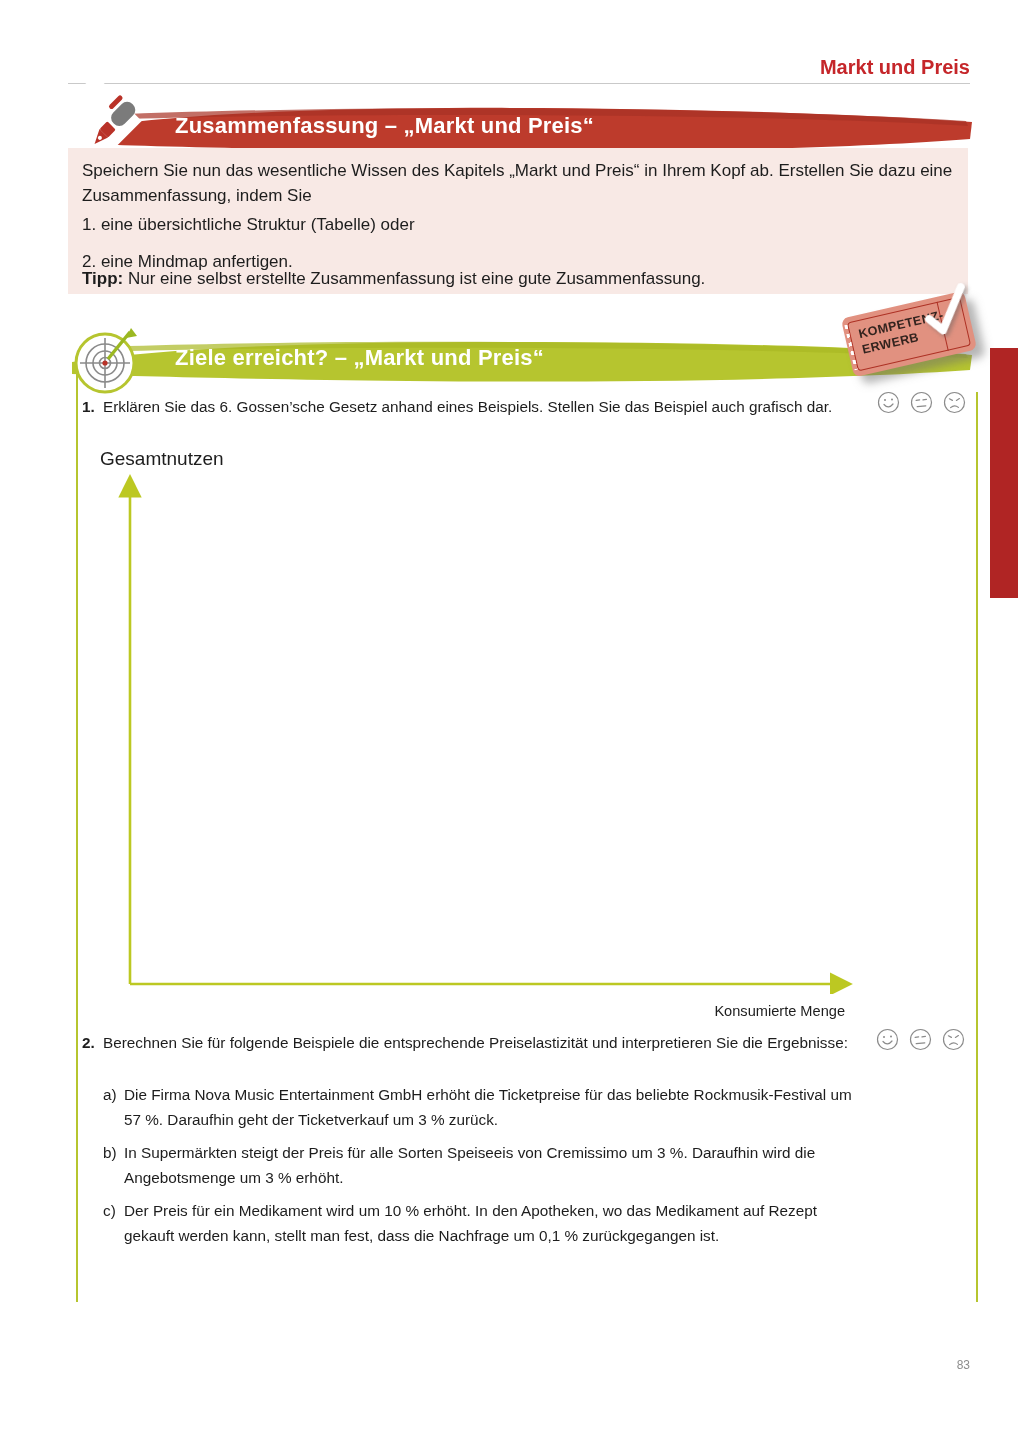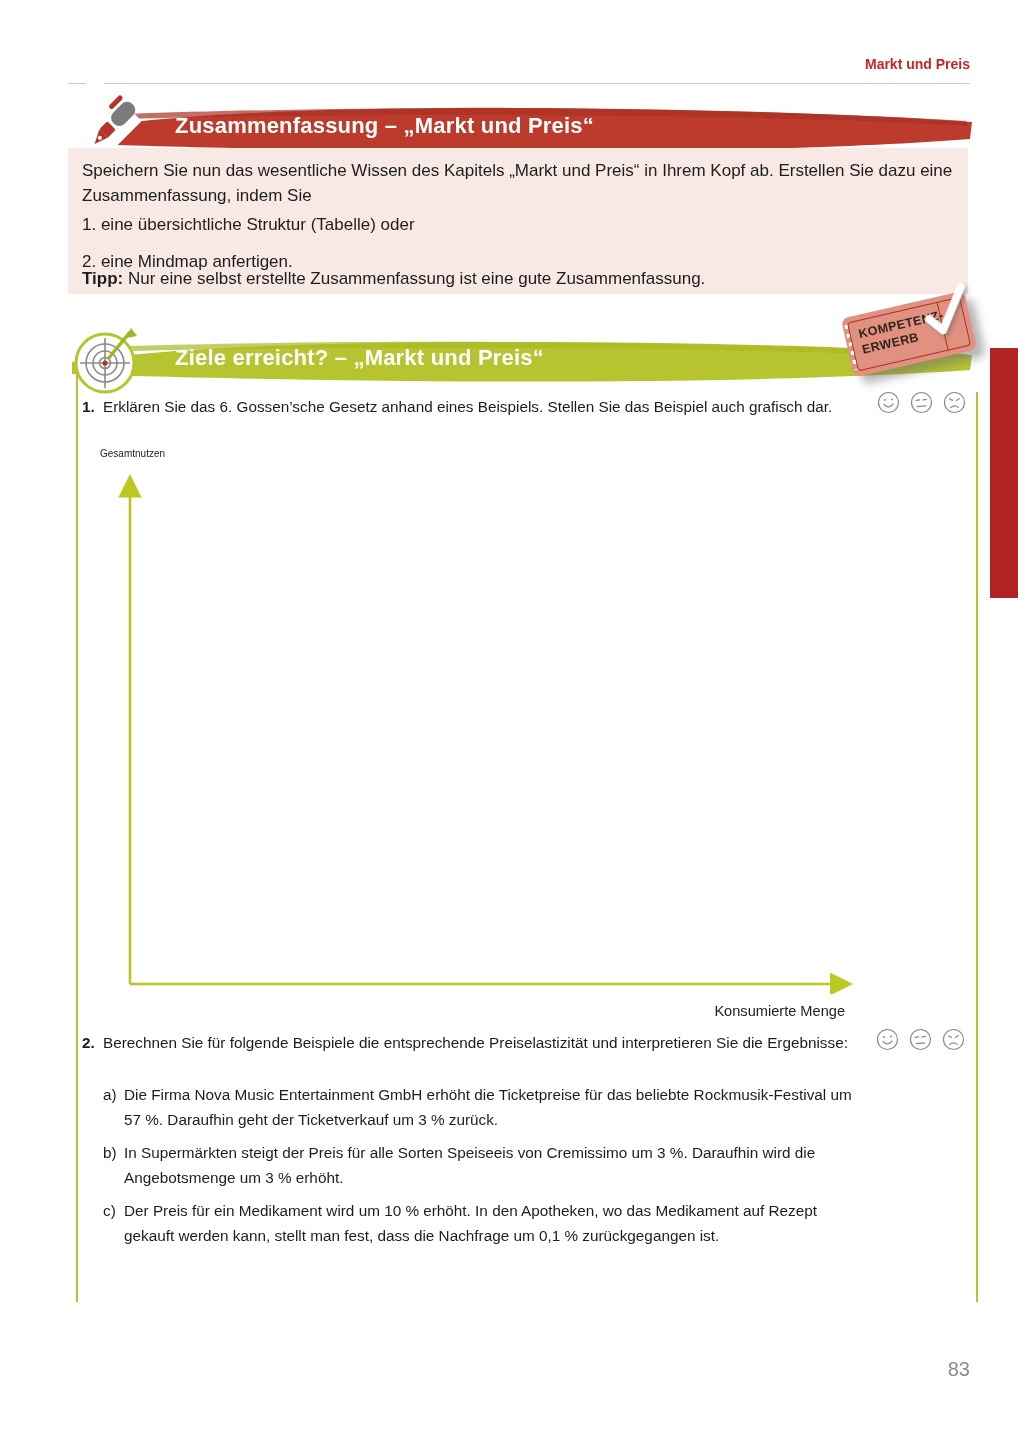--- a/index.html
+++ b/index.html
@@ -3,21 +3,21 @@
 <meta charset="utf-8">
 <style>
   html,body{margin:0;padding:0;}
   body{
     width:1018px;height:1440px;position:relative;background:#ffffff;
     font-family:"Liberation Sans", sans-serif;color:#222;overflow:hidden;
   }
   .abs{position:absolute;}
 
   
-  .chapter-header{top:56px;right:48px;font-size:14px;color:#c5262a;font-weight:bold;}
+  .chapter-header{top:56px;right:48px;font-size:20px;color:#c5262a;font-weight:bold;}
   .header-rule{top:83px;left:68px;width:902px;height:1px;background:#c9c9c9;}
 
   
   .red-banner{left:68px;top:101px;width:907px;height:52px;}
   .banner-title{color:#fff;font-weight:bold;font-size:22px;letter-spacing:.2px;}
   .red-banner-title{left:175px;top:113px;}
   .pencil-diamond{left:62px;top:88px;width:66px;height:66px;background:#fff;transform:rotate(45deg);}
   .pencil-icon{left:76px;top:90px;}
   .summary-box{left:68px;top:148px;width:900px;height:146px;background:#f8e9e5;}
   .summary-text{left:82px;width:872px;font-size:17px;line-height:25px;color:#1d1d1d;}
@@ -53,26 +53,26 @@
   .task1{left:82px;top:394px;width:772px;}
   .task2{left:82px;top:1030px;width:790px;}
   .subtask{display:flex;margin-top:8px;}
   .subtask-label{width:21px;flex:0 0 21px;}
   .subtasks{left:103px;top:1082px;width:768px;}
   .smiley-row{display:flex;gap:10px;}
   .smileys-1{left:877px;top:391px;}
   .smileys-2{left:876px;top:1028px;}
 
   
-  .chart-ylabel{left:100px;top:448px;font-size:10px;color:#1d1d1d;}
+  .chart-ylabel{left:100px;top:448px;font-size:19px;color:#1d1d1d;}
   .chart-axes{left:117px;top:462px;}
   .chart-xlabel{left:600px;top:991px;width:245px;text-align:right;font-size:14.6px;color:#1d1d1d;margin-top:12px;}
 
   
-  .page-number{right:48px;top:1358px;font-size:20px;color:#8c8c8c;}
+  .page-number{right:48px;top:1358px;font-size:12px;color:#8c8c8c;}
 </style>
 </head>
 <body>
 
 <div class="abs chapter-header">Markt und Preis</div>
 <div class="abs header-rule"></div>
 
 <div class="abs red-banner">
   <svg width="907" height="52" viewBox="0 0 907 52" preserveAspectRatio="none">
     <path d="M4,30 C80,15 220,8 380,7 C560,6 760,11 904,21 L902,38 C780,48 560,52 360,50 C180,48 60,45 4,42 Z" fill="#bd3b2c"></path>

